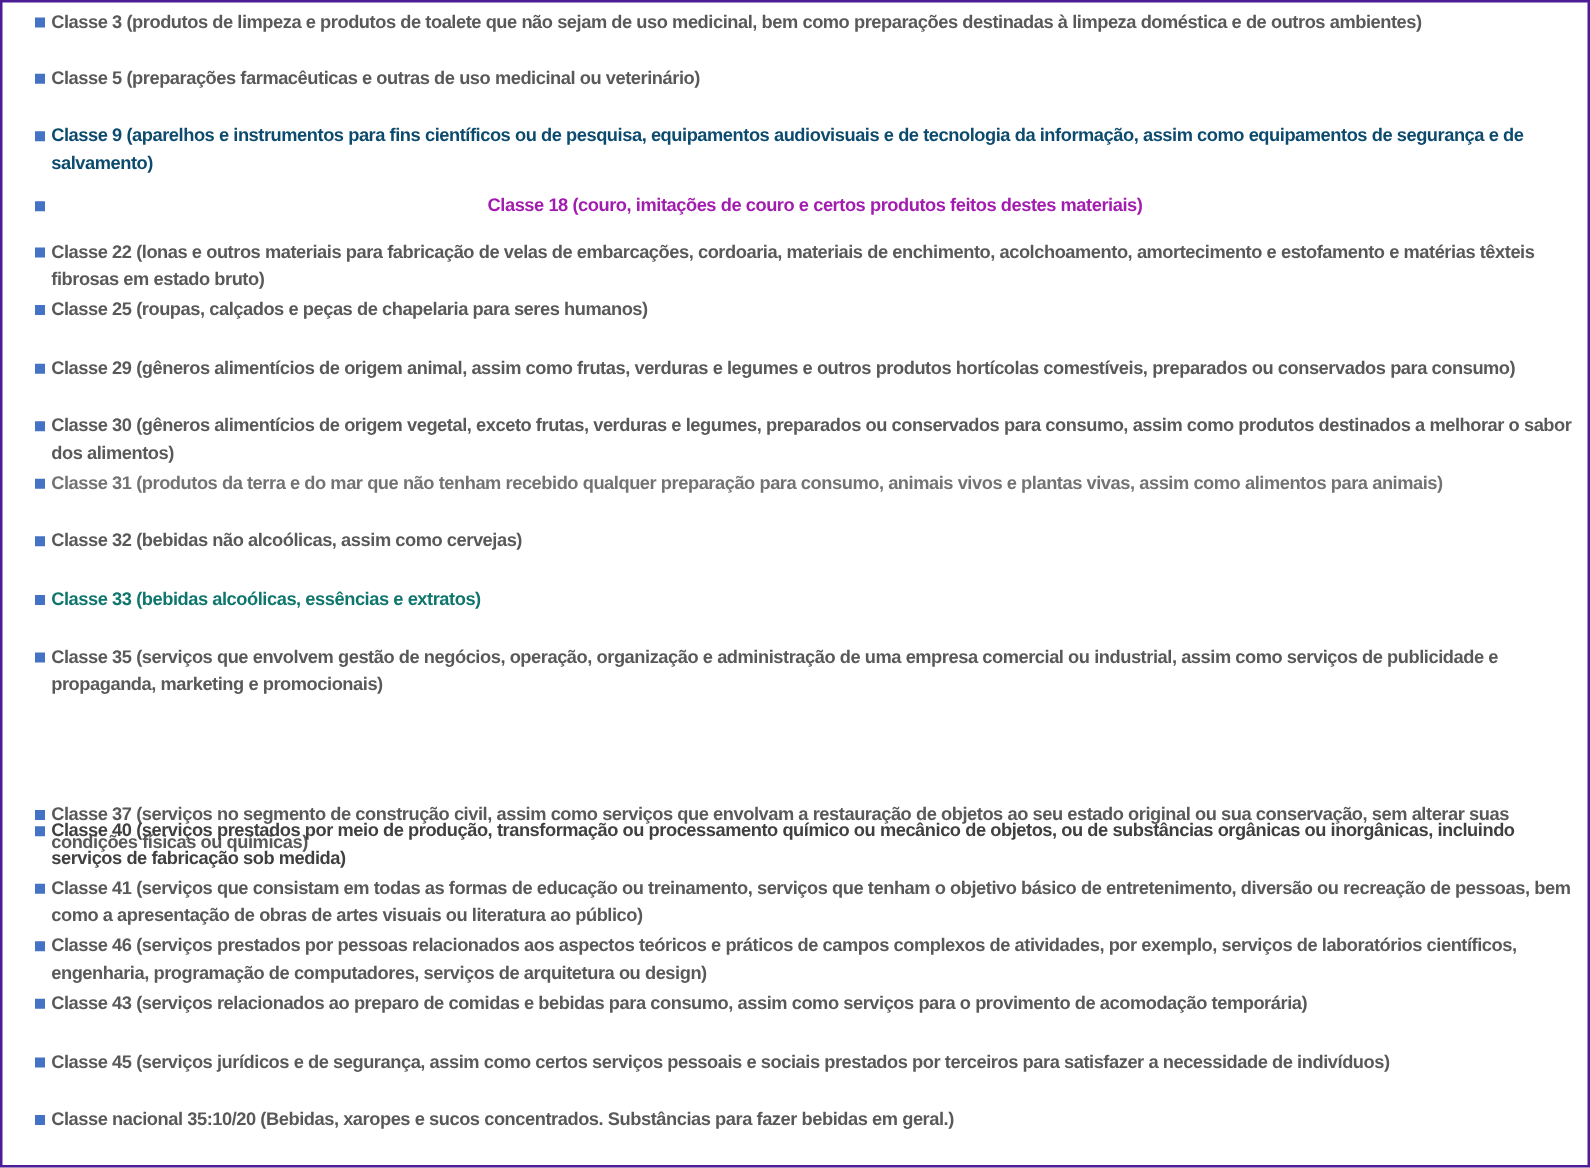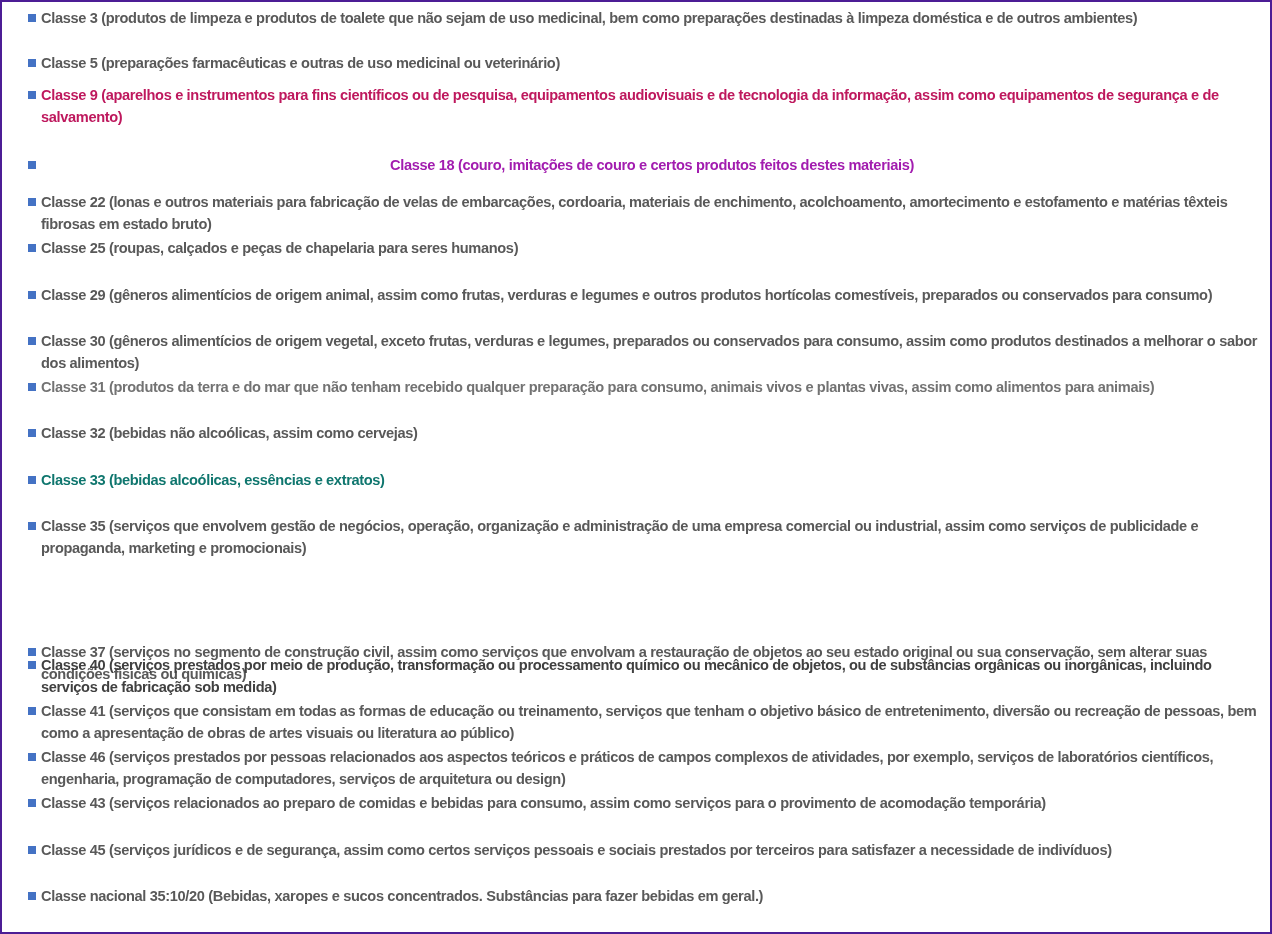--- a/index.html
+++ b/index.html
@@ -28,21 +28,21 @@
 <div class="frame">
   <div class="list">
     <div class="item" style="top: 6px; color: rgb(89, 89, 89);">
         <span class="bullet" style="background: rgb(68, 114, 196);"></span>
         <span class="text">Classe 3 (produtos de limpeza e produtos de toalete que não sejam de uso medicinal, bem como preparações destinadas à limpeza doméstica e de outros ambientes)</span>
       </div>
     <div class="item" style="top: 51px; color: rgb(89, 89, 89);">
         <span class="bullet" style="background: rgb(68, 114, 196);"></span>
         <span class="text">Classe 5 (preparações farmacêuticas e outras de uso medicinal ou veterinário)</span>
       </div>
-    <div class="item" style="top: 83px; color: #be185d;">
+    <div class="item" style="top: 97px; color: #0c4a6e;">
         <span class="bullet" style="background: rgb(68, 114, 196);"></span>
         <span class="text">Classe 9 (aparelhos e instrumentos para fins científicos ou de pesquisa, equipamentos audiovisuais e de tecnologia da informação, assim como equipamentos de segurança e de salvamento)</span>
       </div>
     <div class="item" style="top: 153px; color: #a21caf; text-align: center;">
         <span class="bullet" style="background: rgb(68, 114, 196);"></span>
         <span class="text">Classe 18 (couro, imitações de couro e certos produtos feitos destes materiais)</span>
       </div>
     <div class="item" style="top: 190px; color: rgb(89, 89, 89);">
         <span class="bullet" style="background: rgb(68, 114, 196);"></span>
         <span class="text">Classe 22  (lonas e outros materiais para fabricação de velas de embarcações, cordoaria, materiais de enchimento, acolchoamento, amortecimento e estofamento e matérias têxteis fibrosas em estado bruto)</span>

